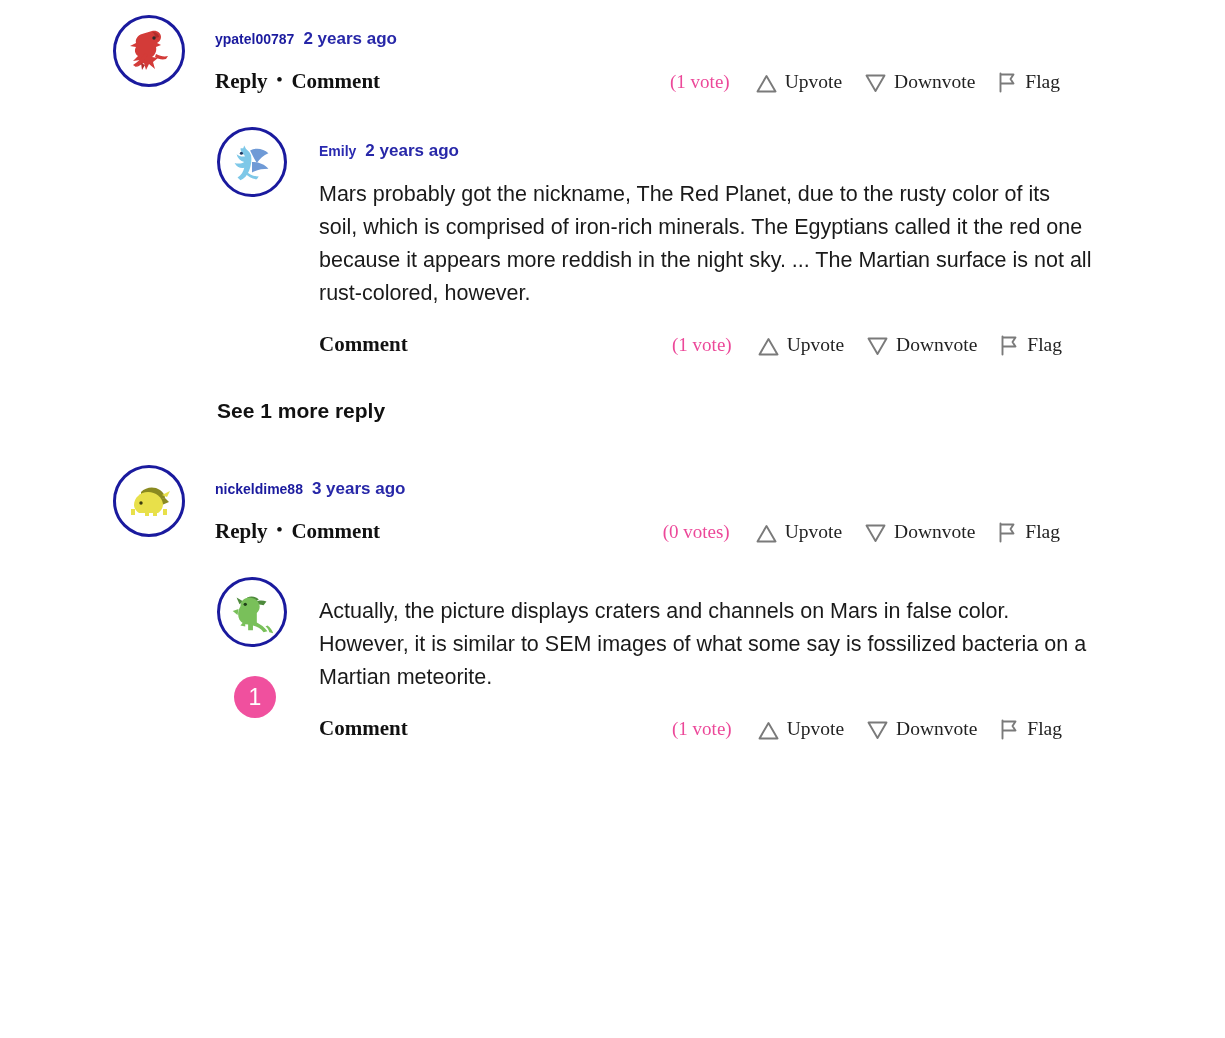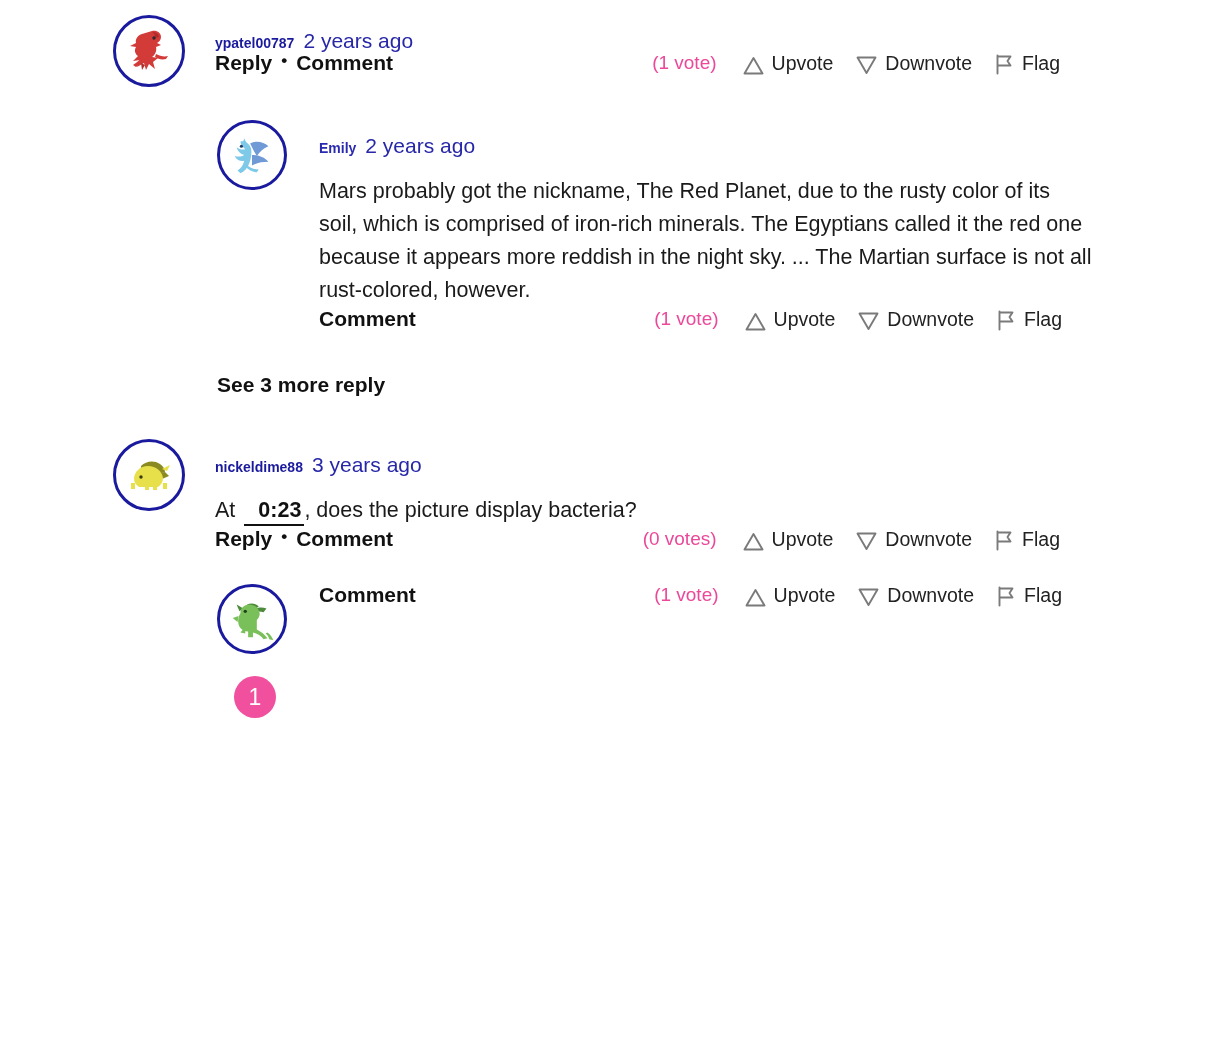--- a/index.html
+++ b/index.html
@@ -55,23 +55,23 @@
     white-space: nowrap;
   }
   .uname {
     color: #1a1a9e;
     font-weight: bold;
     font-size: 14px;
   }
   .uname.blueish { color: #2a2ab0; }
   .tstamp {
     color: #2727a8;
-    font-size: 21px;
+    font-size: 17px;
     margin-left: 9px;
-    font-weight: normal;
+    font-weight: bold;
     text-align: right;
   }
 
   .ctext {
     color: #1a1a1a;
     font-size: 21.5px;
     line-height: 33px;
     margin-top: 19px;
     max-width: 770px;
   }
@@ -83,21 +83,23 @@
     border-bottom: 2.5px solid #111;
     padding: 0 3px 2px 14px;
     margin-left: 9px;
   }
 
   
   .actions {
     display: flex;
     align-items: center;
     justify-content: space-between;
+    margin-top: 22px;
     padding-right: 22px;
+    font-family: Liberation Serif, serif;
   }
   .comment.level0 .actions { width: 867px; }
   .comment.level1 .actions { width: 765px; }
 
   .act-left {
     font-size: 21px;
     font-weight: bold;
     color: #111;
     white-space: nowrap;
     display: flex;
@@ -271,21 +273,21 @@
                   <path d="M2.5 1.5 L2.5 19.5 M2.5 2.5 L15.5 2.5 L12.5 7 L15.5 11.5 L2.5 11.5" fill="none" stroke="#7a7a7a" stroke-width="1.9" stroke-linejoin="round" stroke-linecap="round"></path>
                 </svg>
             </span>
             <span>Flag</span>
           </span>
         </div>
       </div>
     </div>
   </div>
 
-  <div class="see-more" style="margin-top:42px;">See 3 more reply</div>
+  <div class="see-more" style="margin-top:42px;">See 1 more reply</div>
 
   <div class="comment level0" style="padding-top:41px;">
     <div class="avatar">
       <svg width="56" height="56" viewBox="0 0 56 56">
         <g fill="#8a8a20">
           <path d="M20 19 c5 -5 13 -6 19 -2 c3 2 5 5 5 8 l-7 2 c-1 -4 -5 -7 -9 -7 c-3 0 -6 1 -8 3 z"></path>
           <path d="M36 26 l8 -1 4 4 -7 3 z"></path>
         </g>
         <g fill="#e8e04a">
           <path d="M13 32 c0 -7 6 -13 14 -13 c8 0 14 5 15 12 c0 4 -2 7 -5 9 l-19 0 c-3 -2 -5 -5 -5 -8 z"></path>
@@ -295,21 +297,20 @@
           <path d="M32 38 l4 0 0 5 -4 0 z"></path>
         </g>
         <path d="M41 22 l8 -4 -3 6 z" fill="#e8e04a"></path>
         <circle cx="20" cy="30" r="1.7" fill="#3a3a10"></circle>
       </svg>
     </div>
     <div class="body">
       <div class="meta">
         <span class="uname">nickeldime88</span><span class="tstamp">3 years ago</span>
       </div>
-      <div class="ctext"><span>At</span><span class="tslink">0:23</span><span>, does the picture display bacteria?</span></div>
       <div class="actions">
         <div class="act-left">
           <span class="lnk">Reply</span>
           <span class="dot">•</span>
           <span class="lnk">Comment</span>
         </div>
         <div class="act-right">
           <span class="votecount">(0 votes)</span>
           <span class="act">
             <span class="ico">
@@ -351,20 +352,21 @@
         <g fill="#79c05a">
           <path d="M16 22 c0 -5 4 -9 9 -9 c6 0 10 4 11 9 c0 3 -1 5 -3 7 l0 10 c4 2 8 5 11 9 l-4 1 c-3 -4 -7 -6 -11 -7 l0 5 -5 0 0 -6 c-4 0 -7 -2 -9 -5 c-2 -4 -2 -9 1 -14 z"></path>
           <path d="M14 25 l-6 2 5 4 z"></path>
           <path d="M21 36 l-5 6 5 1 z"></path>
           <path d="M44 42 c3 2 5 5 6 8 l-4 -1 c-1 -3 -2 -5 -4 -6 z"></path>
         </g>
         <circle cx="21" cy="20" r="1.7" fill="#20401a"></circle>
       </svg>
     </div>
     <div class="body">
+      <div class="ctext">Actually, the picture displays craters and channels on Mars in false color. However, it is similar to SEM images of what some say is fossilized bacteria on a Martian meteorite.</div>
       <div class="actions">
         <div class="act-left">
           <span class="lnk">Comment</span>
         </div>
         <div class="act-right">
           <span class="votecount">(1 vote)</span>
           <span class="act">
             <span class="ico">
               <svg width="21" height="19" viewBox="0 0 21 19">
                   <path d="M10.5 2 L19.5 17.5 L1.5 17.5 Z" fill="none" stroke="#7a7a7a" stroke-width="1.9" stroke-linejoin="round"></path>

